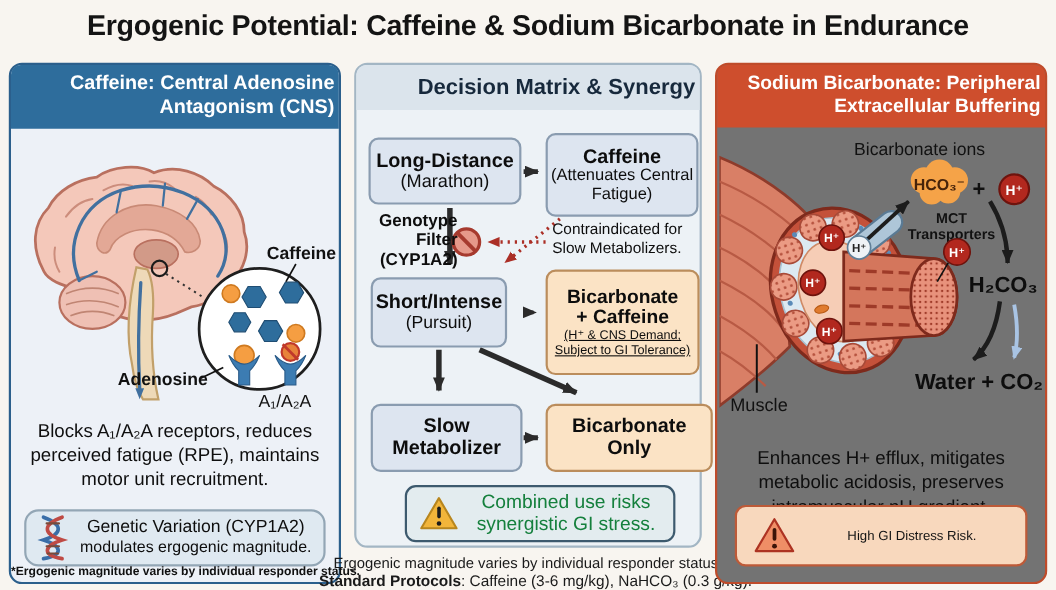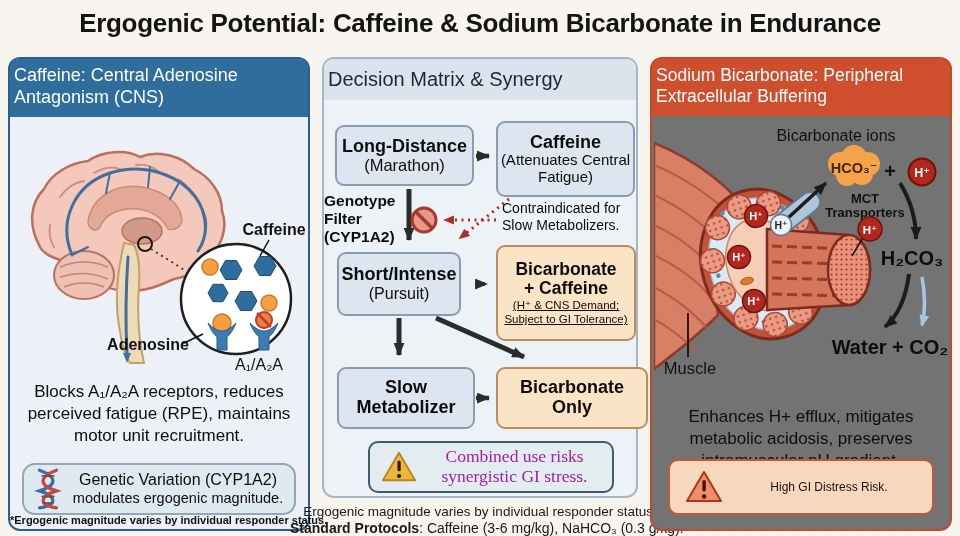--- a/index.html
+++ b/index.html
@@ -2,21 +2,21 @@
 <html><head>
 <meta charset="utf-8">
 <style>
   html,body{margin:0;padding:0;background:#f8f5f0;}
   .stage{position:relative;width:960px;height:536px;background:#f8f5f0;overflow:hidden;
          font-family:"Liberation Sans","DejaVu Sans",sans-serif;color:#111;}
   .stage *{box-sizing:border-box;}
   .main-title{position:absolute;top:8px;left:0;right:0;text-align:center;
     font-size:26px;font-weight:bold;letter-spacing:-0.3px;color:#141414;}
   .panel{position:absolute;top:57px;border-radius:12px;border:2px solid;background:#fff;}
-  .phead{border-radius:9px 9px 0 0;text-align:left;font-weight:normal;line-height:1.22;
+  .phead{border-radius:9px 9px 0 0;text-align:right;font-weight:bold;line-height:1.22;
     padding:6px 4px 8px;}
   
   #p-caf{left:8px;width:302px;height:474px;background:#edf1f7;border-color:#2b5f8c;}
   #p-caf .phead{background:#2e6d9c;color:#fff;font-size:18px;}
   .mech{position:absolute;left:7px;right:7px;text-align:center;font-size:17px;
     line-height:1.28;color:#0e0e0e;}
   #p-caf .mech{top:322px;}
   .genebox{position:absolute;left:12px;right:12px;top:404px;height:52px;background:#dfe9f1;
     border:2px solid #93a6b5;border-radius:13px;display:flex;align-items:center;
     gap:6px;padding:2px 8px;}
@@ -29,28 +29,28 @@
   #p-dec{left:322px;width:316px;height:441px;background:#edf2f6;border-color:#a3b6c4;}
   #p-dec .phead{background:#dbe4ec;color:#17293c;font-size:20px;padding:8px 4px 9px;}
   .flowsvg{position:absolute;left:0;top:0;width:312px;height:437px;}
   .fbox{position:absolute;border-radius:9px;display:flex;flex-direction:column;
     justify-content:center;align-items:center;text-align:center;line-height:1.1;padding:2px;}
   .fb-blue{background:#dde5f0;border:2px solid #8a9cb0;}
   .fb-orange{background:#fbe3c5;border:2px solid #bb8d5c;}
   .ft{font-size:18px;font-weight:bold;color:#0d0d0d;}
   .fs{font-size:15px;color:#0d0d0d;}
   .fnote{font-size:11.5px;color:#0d0d0d;line-height:1.12;margin-top:1px;text-decoration:underline;}
-  .genotype{position:absolute;left:0;top:133px;width:92px;text-align:left;
+  .genotype{position:absolute;left:0;top:133px;width:92px;text-align:right;
     font-size:15.5px;font-weight:bold;line-height:1.15;color:#0d0d0d;}
   .contra{position:absolute;left:178px;top:141px;width:136px;font-size:14px;
     line-height:1.22;color:#0d0d0d;}
   .warnbox{position:absolute;display:flex;align-items:center;border-radius:10px;}
   #warn-mid{left:44px;top:382px;width:246px;height:52px;background:#e3ecef;
     border:2.5px solid #3d5a6e;gap:7px;padding:0 8px 0 10px;}
-  #warn-mid .wtxt{font-size:17.5px;font-weight:500;color:#a21caf;line-height:1.12;text-align:center;flex:1;font-family:Liberation Serif, serif;}
+  #warn-mid .wtxt{font-size:17.5px;font-weight:500;color:#15803d;line-height:1.12;text-align:center;flex:1;}
   .mid-footer{position:absolute;left:290px;top:504px;width:380px;text-align:center;line-height:1.22;}
   .mf1{font-size:13.5px;color:#1a1a1a;white-space:nowrap;}
   .mf2{font-size:14px;color:#1a1a1a;white-space:nowrap;}
   .mf2 b{font-weight:bold;}
   
   #p-bic{left:650px;width:302px;height:474px;background:#737373;border-color:#bf4b2a;}
   #p-bic .phead{background:#ce4e2d;color:#fff;font-size:17.5px;}
   #p-bic .mech{top:347px;}
   #warn-bic{left:16px;top:400px;width:266px;height:56px;background:#f8d8bd;
     border:2.5px solid #bd5a38;gap:10px;padding:0 8px 0 14px;}

